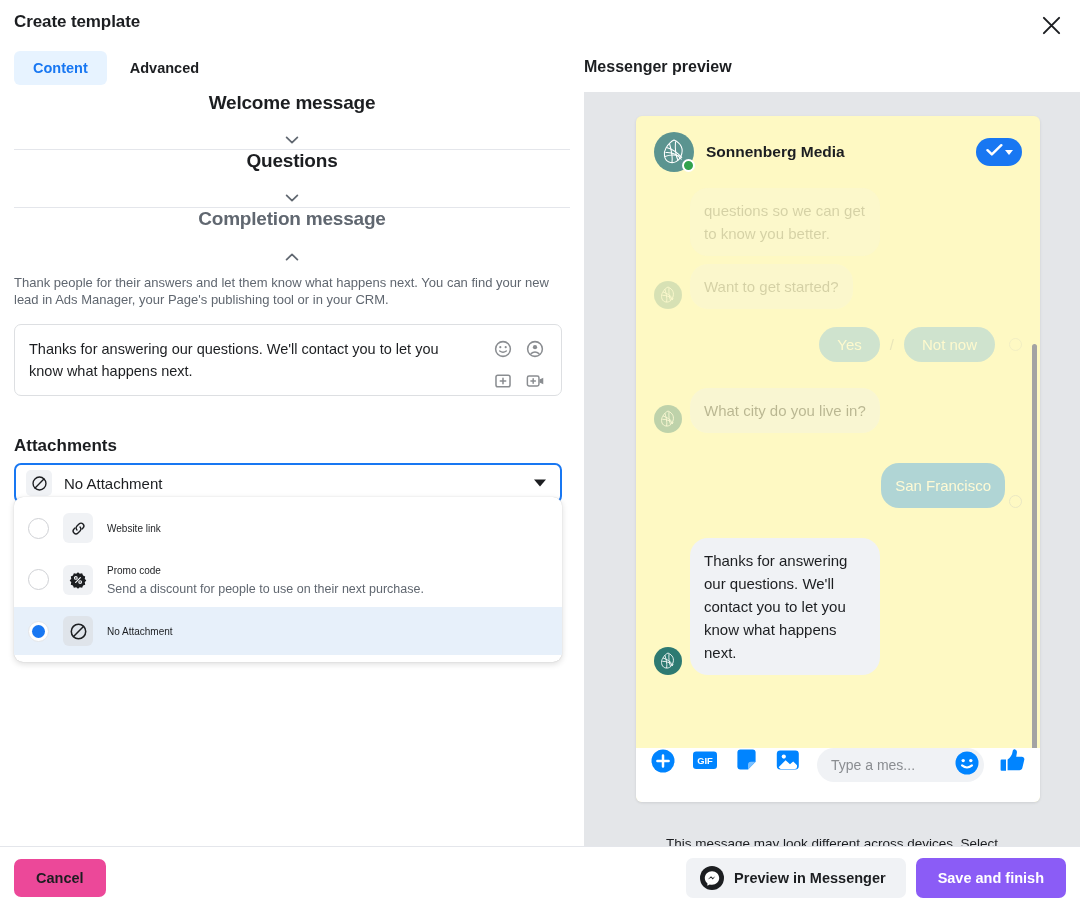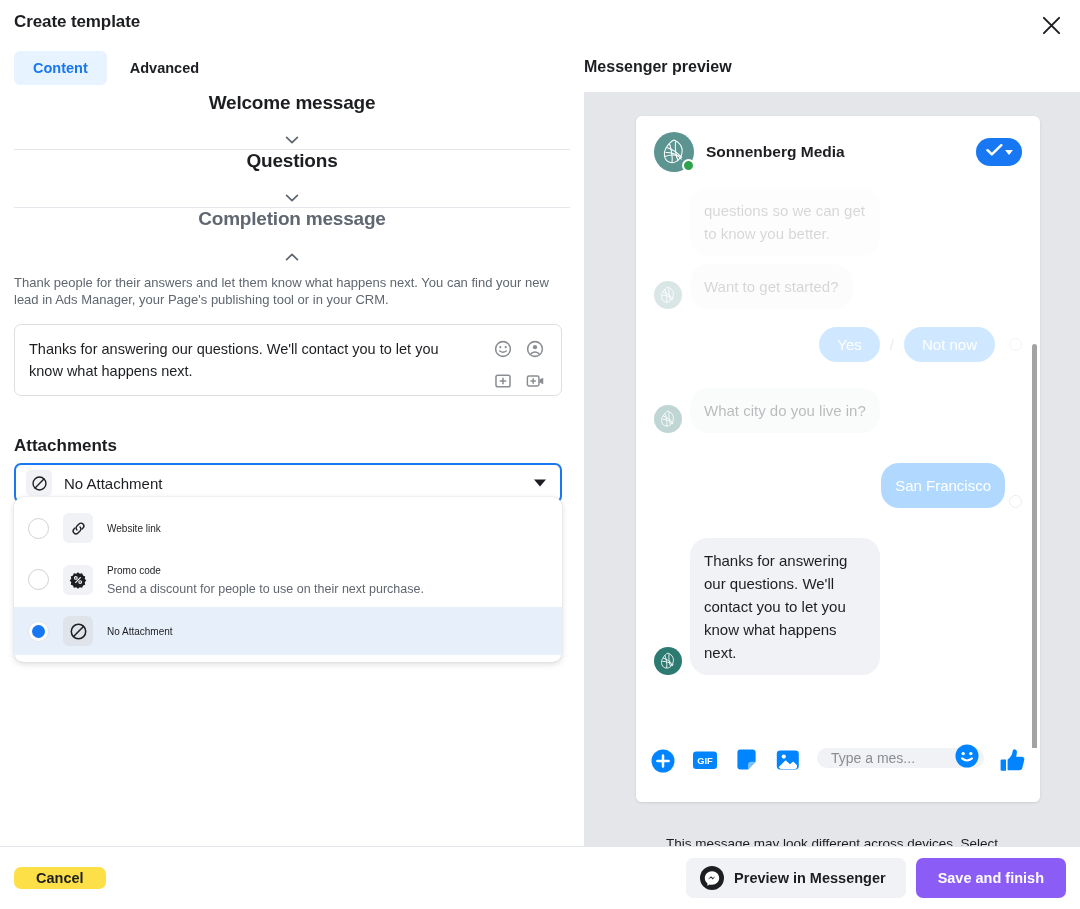--- a/index.html
+++ b/index.html
@@ -146,21 +146,21 @@
     width: 496px; height: 754px;
     background: #e4e6e9; overflow: hidden;
   }
   .preview-label {
     position: absolute; left: 584px; top: 58px;
     font-size: 16px; font-weight: bold; color: #1c1e21;
   }
   .phone-card {
     position: absolute; left: 52px; top: 24px;
     width: 404px; height: 686px;
-    background: #ffffff; border-radius: 6px;
+    background: #fef9c3; border-radius: 6px;
     box-shadow: 0 1px 3px rgba(0,0,0,.10);
     overflow: hidden;
   }
   .chat-head {
     display: flex; align-items: center; height: 72px; padding: 0 18px 0 18px;
   }
   .avatar {
     position: relative; width: 40px; height: 40px; border-radius: 50%;
     background: #5b9490; flex: 0 0 auto;
     display: flex; align-items: center; justify-content: center;
@@ -213,21 +213,21 @@
     border: 1px solid #bcc0c4; margin-left: 4px; flex: 0 0 auto;
   }
 
   .composer {
     position: absolute; left: 0; bottom: 0; width: 404px; height: 54px;
     display: flex; align-items: flex-start; gap: 16px; padding: 0 14px;
     background: #fff;
   }
   .comp-ic { color: #0084ff; display: flex; align-items: center; cursor: pointer; }
   .type-box {
-    flex: 1 1 auto; height: 20px; border-radius: 17px; background: #f0f2f5;
+    flex: 1 1 auto; height: 34px; border-radius: 17px; background: #f0f2f5;
     display: flex; align-items: center; justify-content: space-between;
     padding: 0 4px 0 14px; cursor: text;
   }
   .type-ph { font-size: 14px; color: #8a8d91; white-space: nowrap; overflow: hidden; }
 
   .chat-scrollbar {
     position: absolute; right: 3px; top: 228px;
     width: 5px; height: 415px; border-radius: 3px; background: #a3a3a3;
     cursor: pointer;
   }
@@ -242,21 +242,21 @@
   .footer {
     position: absolute; left: 0; top: 846px; width: 1080px; height: 63px;
     background: #fff; border-top: 1px solid #e4e6eb;
     display: flex; align-items: center; padding: 0 14px;
   }
   .btn {
     border: none; border-radius: 7px; cursor: pointer;
     font-family: inherit; font-size: 14.5px; font-weight: bold;
     display: flex; align-items: center; justify-content: center;
   }
-  .btn-secondary { background: #fde047; color: #1c1e21; height: 22px; padding: 0 22px; }
+  .btn-secondary { background: #ec4899; color: #1c1e21; height: 38px; padding: 0 22px; }
   .btn-preview { background: #f0f2f5; color: #1c1e21; height: 40px; padding: 0 20px 0 14px; gap: 10px; margin-left: auto; }
   .btn-primary { background: #8b5cf6; color: #fff; height: 40px; padding: 0 22px; margin-left: 10px; }
   .msgr-badge {
     width: 24px; height: 24px; border-radius: 50%; background: #1c1e21;
     display: flex; align-items: center; justify-content: center; flex: 0 0 auto;
   }
 </style>
 </head>
 <body>
 

